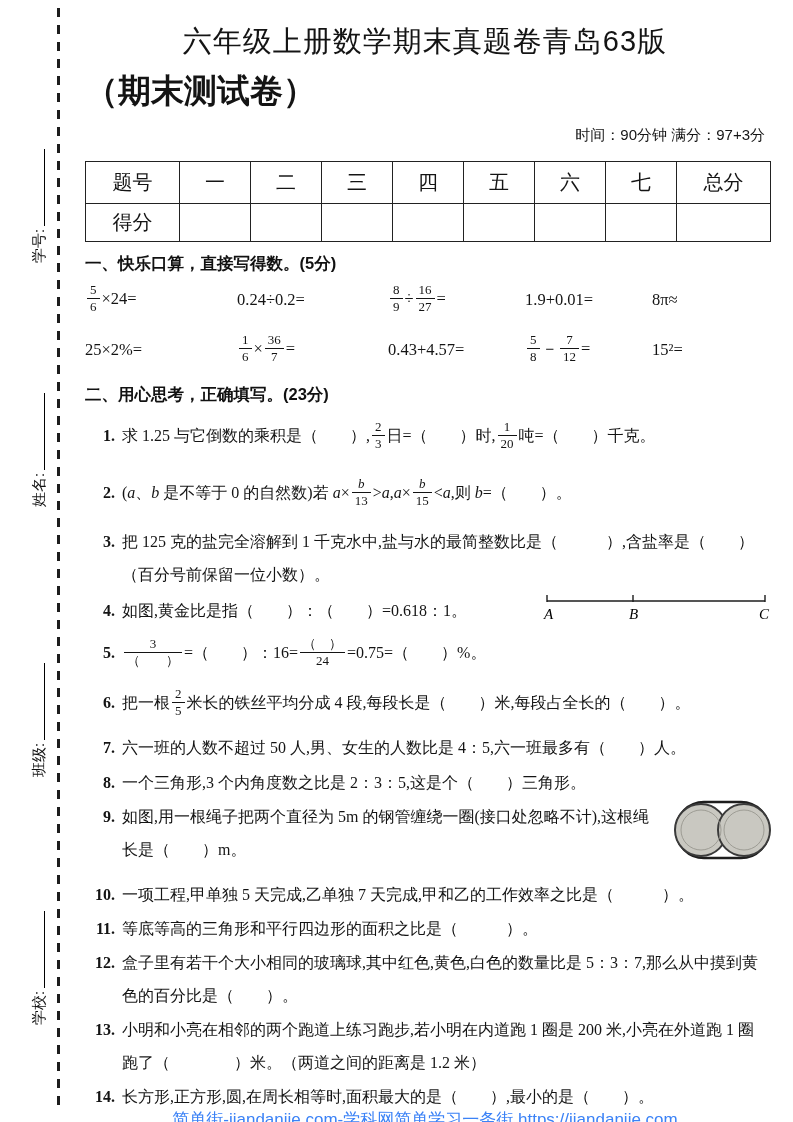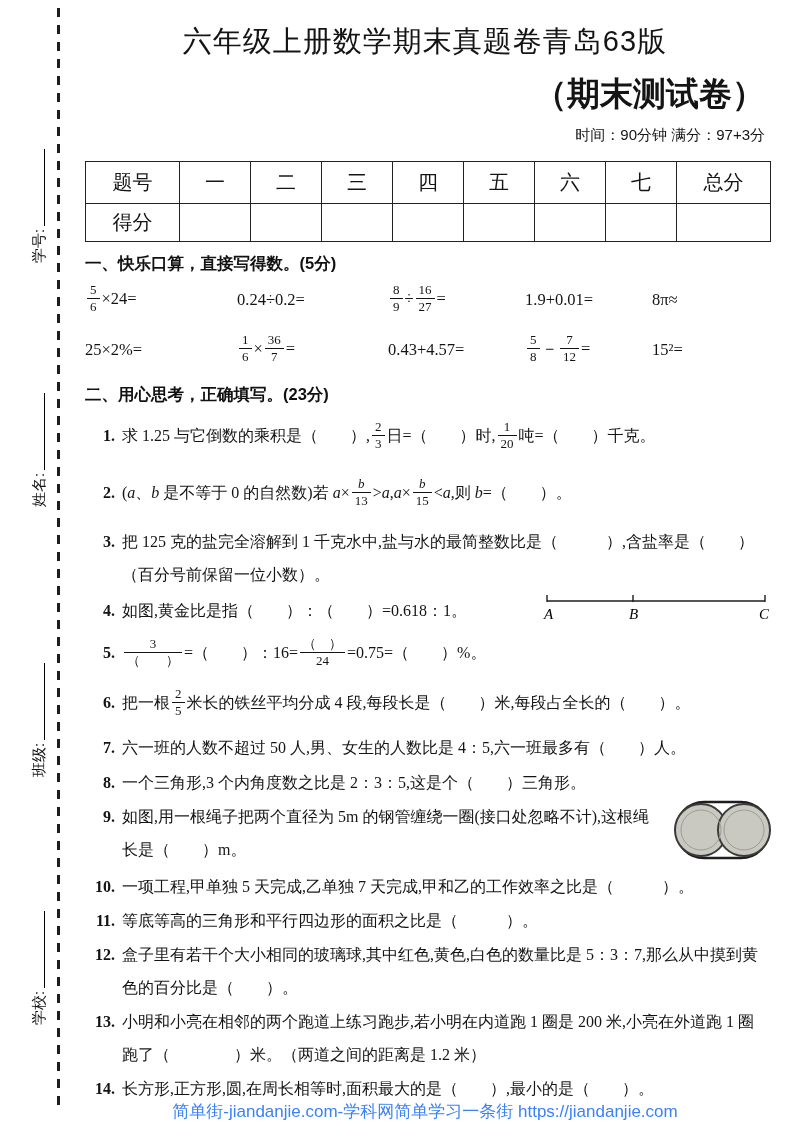--- a/index.html
+++ b/index.html
@@ -23,22 +23,22 @@
   .side-text { flex:none; }
   .side-blank { flex:1; border-bottom:1.6px solid #000; height:58%; }
   
   .content { position:absolute; left:85px; top:0; width:680px; }
   .page-title {
     margin:26px 0 0 0; text-align:center;
     font-family:"Liberation Sans","DejaVu Sans",sans-serif;
     font-weight:normal; font-size:29px; letter-spacing:1px; line-height:1.1;
   }
   .page-subtitle {
-    margin:18px 0 12px 0; text-align:right;
-    font-family:Liberation Serif, serif;
+    margin:18px 0 12px 0; text-align:left;
+    font-family:Liberation Mono, monospace;
     font-weight:bold; font-size:33px; line-height:1.1;
   }
   .exam-meta {
     margin-top:14px; text-align:right;
     font-family:"Liberation Sans","DejaVu Sans",sans-serif;
     font-size:15px; color:#151515;
   }
   
   table.score-table { border-collapse:collapse; width:680px; margin-top:16px; table-layout:fixed; }
   table.score-table td {
@@ -252,21 +252,21 @@
       <span class="qtext">如图,用一根绳子把两个直径为 5m 的钢管缠绕一圈(接口处忽略不计),这根绳长是（　　）m。</span>
       <svg class="pipes-figure" width="99" height="70" viewBox="0 0 99 70">
         <rect x="3" y="7" width="93" height="56" rx="28" ry="28" fill="none" stroke="#1e1e1e" stroke-width="2.6"></rect>
         <circle cx="28" cy="35" r="26" fill="#c9c8c1" stroke="#3a3a3a" stroke-width="2"></circle>
         <circle cx="71" cy="35" r="26" fill="#c9c8c1" stroke="#3a3a3a" stroke-width="2"></circle>
         <circle cx="28" cy="35" r="20" fill="none" stroke="#9d9c94" stroke-width="1"></circle>
         <circle cx="71" cy="35" r="20" fill="none" stroke="#9d9c94" stroke-width="1"></circle>
       </svg>
     </div>
 
-    <div class="q" style="margin-top:4px">
+    <div class="q" style="margin-top:12px">
       <span class="qnum">10.</span>
       <span class="qtext">一项工程,甲单独 5 天完成,乙单独 7 天完成,甲和乙的工作效率之比是（　　　）。</span>
     </div>
 
     <div class="q" style="margin-top:1px">
       <span class="qnum">11.</span>
       <span class="qtext">等底等高的三角形和平行四边形的面积之比是（　　　）。</span>
     </div>
 
     <div class="q" style="margin-top:1px">

